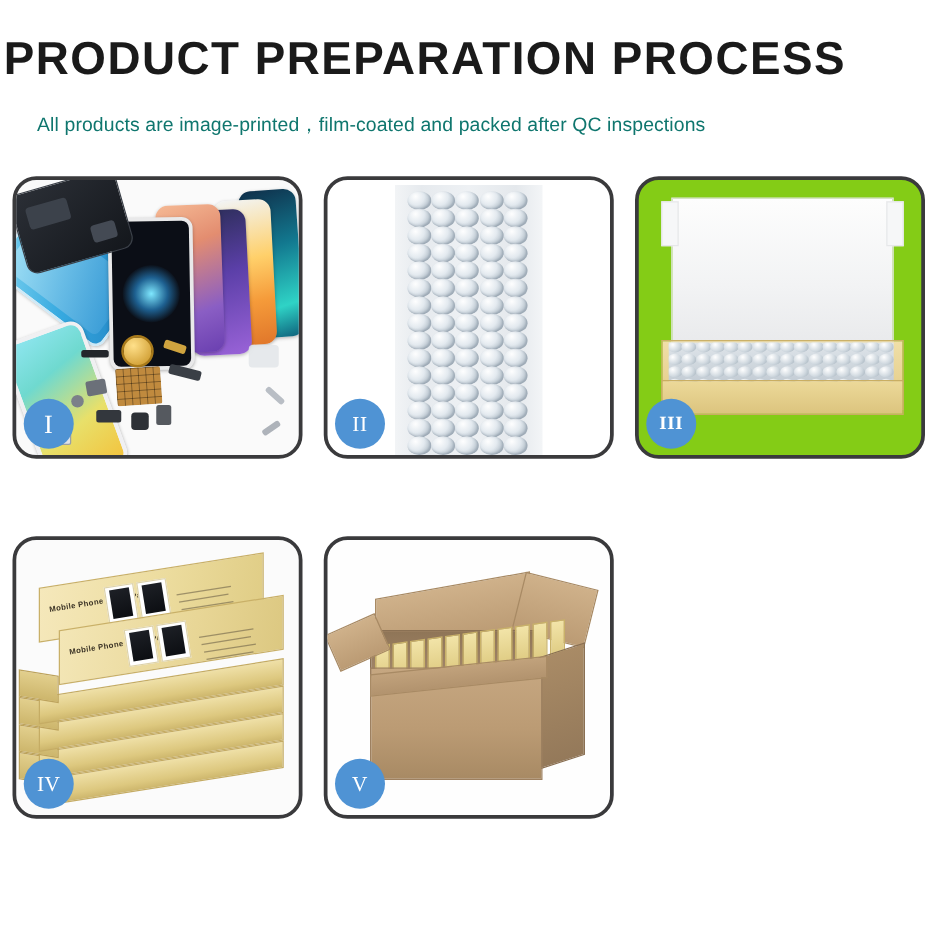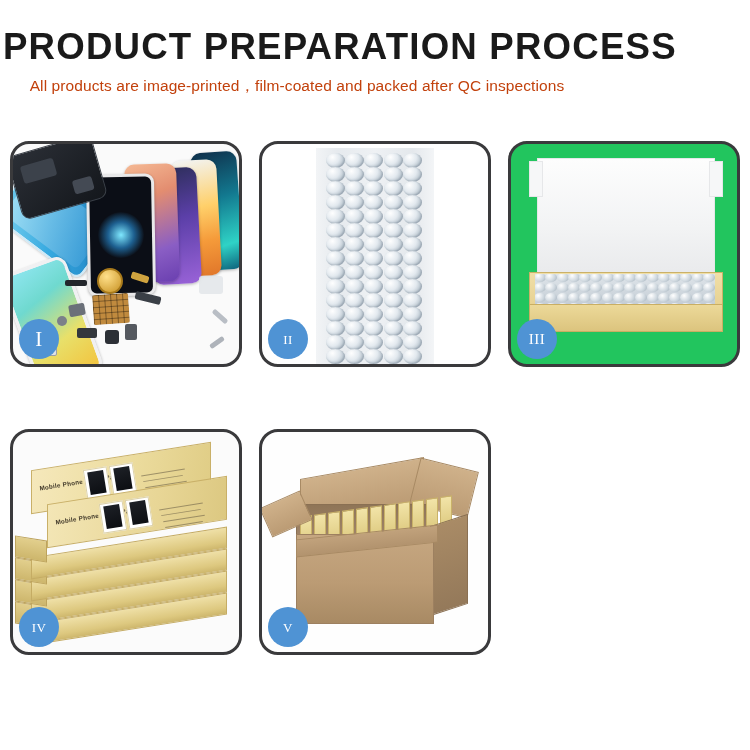--- a/index.html
+++ b/index.html
@@ -11,21 +11,21 @@
   .page{width:594px;height:750px;position:relative;}
 
   
   .header{text-align:center;padding-top:28px;}
   .title{
     font-size:37px;font-weight:700;letter-spacing:1.2px;
     color:#1a1a1a;line-height:1.05;white-space:nowrap;
     transform:scaleX(.99);
   }
   .subtitle{
-    font-size:15.5px;color:#c2410c;margin-top:9px;
+    font-size:15.5px;color:#0f766e;margin-top:23px;
     letter-spacing:.1px;white-space:nowrap;font-weight:400;
   }
 
   
   .grid{
     position:absolute;left:10px;top:141px;
     width:730px;
     display:grid;
     grid-template-columns:232px 232px 232px;
     grid-template-rows:226px 226px;
@@ -43,21 +43,21 @@
 
   .badge{
     position:absolute;left:6px;bottom:5px;
     width:40px;height:40px;border-radius:50%;
     background:#4f93d4;
     display:flex;align-items:center;justify-content:center;
     color:#ffffff;font-family:"Liberation Serif", serif;
     font-size:21px;letter-spacing:.5px;line-height:1;
     z-index:40;
   }
-  .badge.sm{font-size:13px;}
+  .badge.sm{font-size:17px;}
   .badge.xs{font-size:15px;}
 
   
   .p1{background:#fafafa;}
   .phone{position:absolute;border-radius:10px;box-shadow:0 1px 3px rgba(0,0,0,.28);}
   .ph-blue{
     left:8px;top:22px;width:66px;height:104px;
     transform:rotate(-53deg);border-radius:9px;
     background:linear-gradient(145deg,#7fd4f0 0%,#36a9e0 45%,#1f7fc0 100%);
     border:2px solid #cfe9f6;
@@ -149,21 +149,21 @@
     grid-auto-rows:14px;gap:0px;
   }
   .bub{
     border-radius:50%;
     background:radial-gradient(circle at 34% 28%,rgba(255,255,255,.96) 0%,rgba(226,233,239,.85) 42%,rgba(176,189,200,.8) 72%,rgba(206,216,224,.5) 100%);
     box-shadow:inset -1px -1px 2px rgba(120,135,150,.55);
     width:19px;height:15px;margin:-1px;
   }
 
   
-  .p3{background:#22c55e;}
+  .p3{background:#84cc16;font-weight:bold;}
   .lid{
     position:absolute;left:26px;top:14px;width:176px;height:116px;
     background:linear-gradient(180deg,#fdfdfd 0%,#f2f3f4 60%,#e9eaec 100%);
     border:1px solid #e6e7e9;
   }
   .lid:before{content:"";position:absolute;left:-9px;top:2px;width:12px;height:34px;
     background:#f6f7f8;border:1px solid #e6e7e9;}
   .lid:after{content:"";position:absolute;right:-9px;top:2px;width:12px;height:34px;
     background:#f6f7f8;border:1px solid #e6e7e9;}
   .tray{

